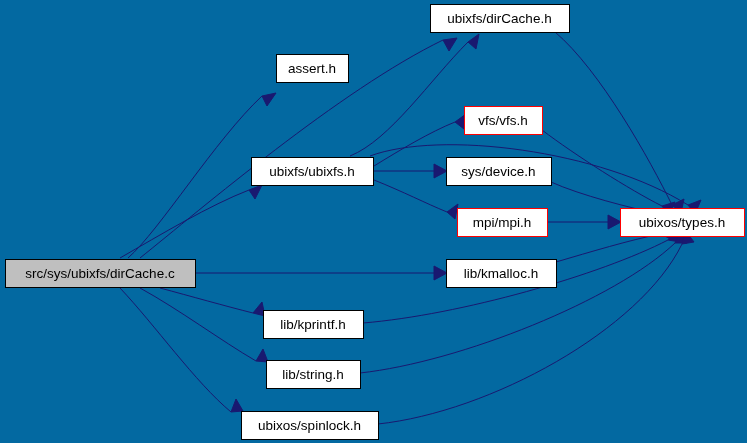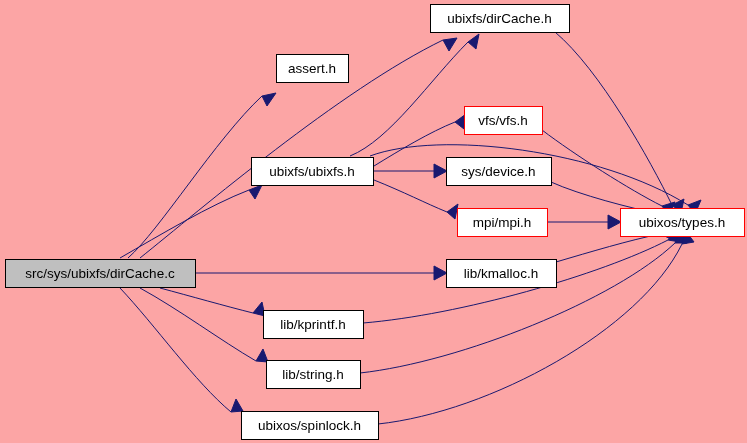--- a/index.html
+++ b/index.html
@@ -7,21 +7,21 @@
     padding: 0;
     background: #ffffff;
   }
   body {
     font-family: "Liberation Sans", sans-serif;
   }
   #graph-root {
     position: relative;
     width: 747px;
     height: 443px;
-    background: #fca5a5;
+    background: #0369a1;
     overflow: hidden;
   }
   svg#graph-svg {
     position: absolute;
     left: 0;
     top: 0;
     width: 747px;
     height: 443px;
   }
   .edge-path {

